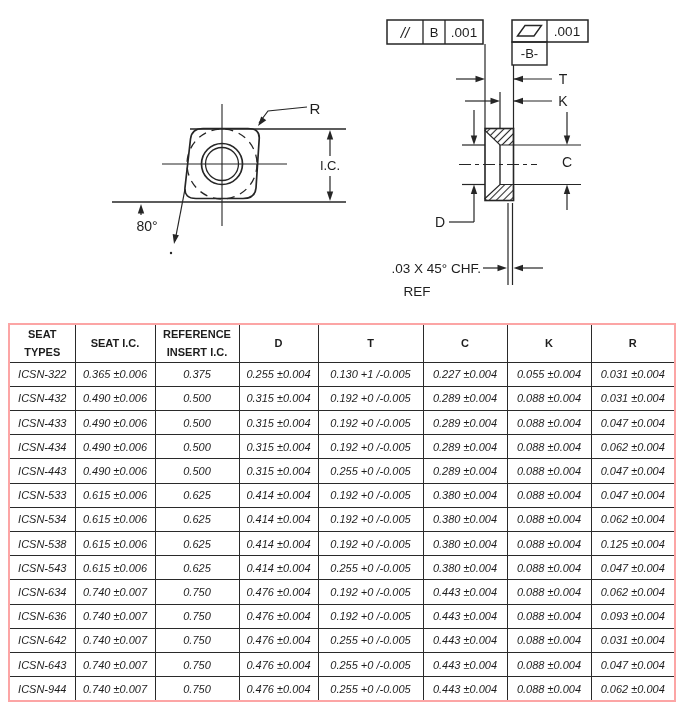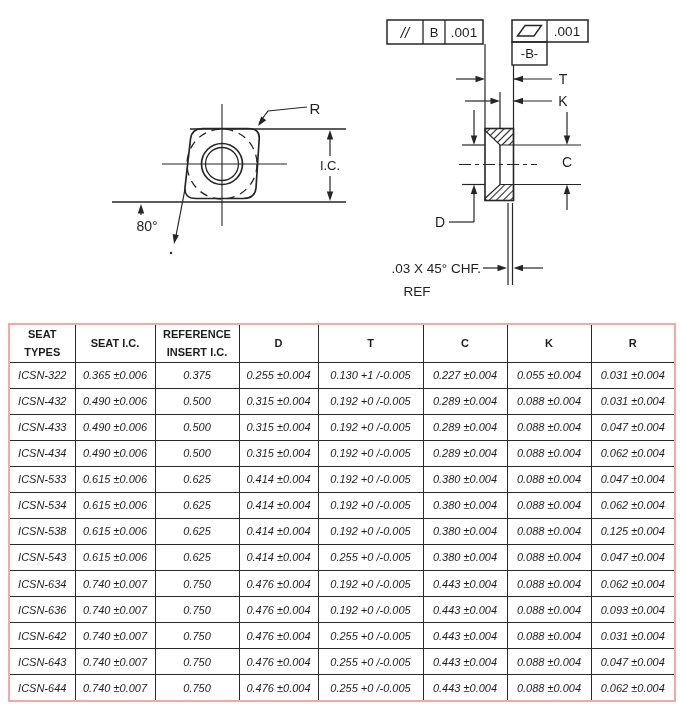--- a/index.html
+++ b/index.html
@@ -200,20 +200,30 @@
           <td>ICSN-434</td>
           <td>0.490 ±0.006</td>
           <td>0.500</td>
           <td>0.315 ±0.004</td>
           <td>0.192 +0 /-0.005</td>
           <td>0.289 ±0.004</td>
           <td>0.088 ±0.004</td>
           <td>0.062 ±0.004</td>
         </tr>
         <tr>
+          <td>ICSN-443</td>
+          <td>0.490 ±0.006</td>
+          <td>0.500</td>
+          <td>0.315 ±0.004</td>
+          <td>0.255 +0 /-0.005</td>
+          <td>0.289 ±0.004</td>
+          <td>0.088 ±0.004</td>
+          <td>0.047 ±0.004</td>
+        </tr>
+        <tr>
           <td>ICSN-533</td>
           <td>0.615 ±0.006</td>
           <td>0.625</td>
           <td>0.414 ±0.004</td>
           <td>0.192 +0 /-0.005</td>
           <td>0.380 ±0.004</td>
           <td>0.088 ±0.004</td>
           <td>0.047 ±0.004</td>
         </tr>
         <tr>
@@ -280,21 +290,21 @@
           <td>ICSN-643</td>
           <td>0.740 ±0.007</td>
           <td>0.750</td>
           <td>0.476 ±0.004</td>
           <td>0.255 +0 /-0.005</td>
           <td>0.443 ±0.004</td>
           <td>0.088 ±0.004</td>
           <td>0.047 ±0.004</td>
         </tr>
         <tr>
-          <td>ICSN-644</td>
+          <td>ICSN-944</td>
           <td>0.740 ±0.007</td>
           <td>0.750</td>
           <td>0.476 ±0.004</td>
           <td>0.255 +0 /-0.005</td>
           <td>0.443 ±0.004</td>
           <td>0.088 ±0.004</td>
           <td>0.062 ±0.004</td>
         </tr>
       </tbody>
   </table>

